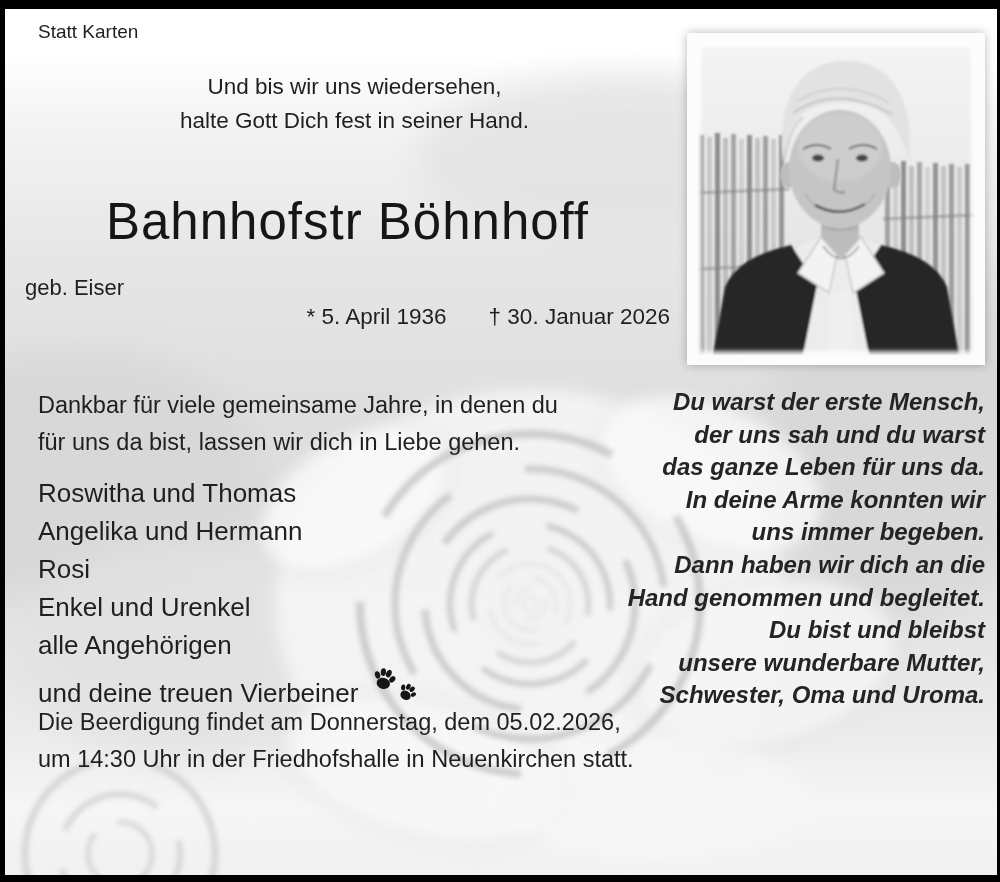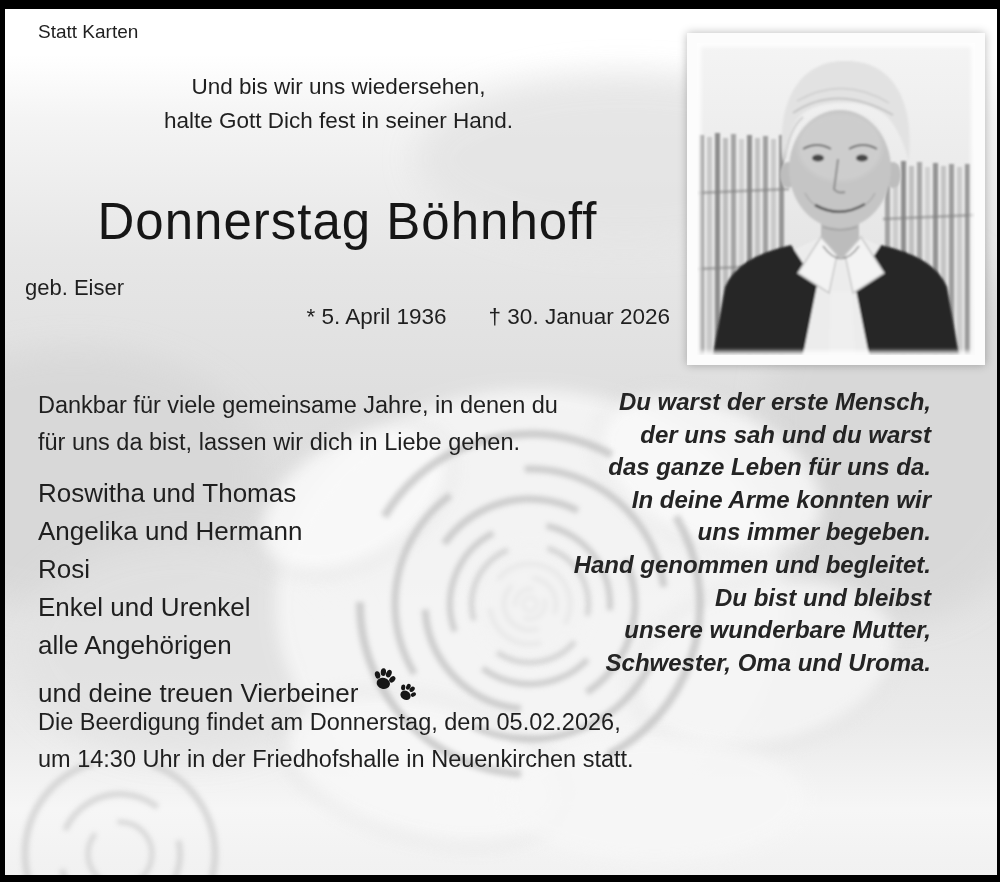--- a/index.html
+++ b/index.html
@@ -13,30 +13,30 @@
     font-family:"Liberation Sans", sans-serif;
     color:#1f1f1f;
     background:
       linear-gradient(180deg,
         #ffffff 0px, #ffffff 45px, #f4f4f4 110px, #e6e6e6 250px,
         #dedede 400px, #e0e0e0 560px, #ebebeb 720px, #f6f6f6 800px, #f1f1f1 100%);
   }
   .bg{position:absolute;left:0;top:0;width:992px;height:866px;pointer-events:none;}
   .txt{position:absolute;white-space:nowrap;}
   .statt{left:33px;top:12px;font-size:19px;}
-  .verse{left:46px;top:61px;width:575px;text-align:center;font-size:22.5px;line-height:34px;}
+  .verse{left:62px;top:61px;width:575px;text-align:center;font-size:22.5px;line-height:34px;}
   .name{left:20px;top:183px;width:645px;text-align:center;font-size:51px;font-weight:400;letter-spacing:1px;color:#161616;}
   .maiden{left:20px;top:266px;width:645px;text-align:left;font-size:22px;}
   .dates{left:20px;top:295px;width:645px;text-align:right;font-size:22.5px;}
   .dates .death{margin-left:42px;}
   .thanks{left:33px;top:378px;font-size:23.5px;line-height:37px;}
   .mourners{left:33px;top:465px;font-size:26px;line-height:38px;}
   .mourners .paw{margin-left:8px;vertical-align:-8px;}
   .funeral{left:33px;top:695px;font-size:23.5px;line-height:37px;}
-  .tribute{left:566px;top:377px;width:360px;text-align:right;
+  .tribute{left:620px;top:377px;width:360px;text-align:right;
     font-size:24px;font-style:italic;font-weight:600;line-height:32.6px;color:#242424;}
   .addressrow{left:0;top:823px;width:992px;text-align:center;font-size:23px;}
   .addressrow span{display:inline-block;transform:scaleX(0.9);transform-origin:center;}
   .photo{
     position:absolute;left:682px;top:24px;width:298px;height:332px;
     box-sizing:border-box;border:10px solid #fcfcfc;background:#e9e9e9;
     box-shadow:0 0 9px rgba(0,0,0,.28);
   }
   .photo svg{display:block;width:278px;height:312px;}
 </style>
@@ -90,21 +90,21 @@
     </g>
   </svg>
 
   <div class="txt statt">Statt Karten</div>
 
   <div class="txt verse">
     <div>Und bis wir uns wiedersehen,</div>
     <div>halte Gott Dich fest in seiner Hand.</div>
   </div>
 
-  <div class="txt name">Donnerstag Böhnhoff</div>
+  <div class="txt name">Bahnhofstr Böhnhoff</div>
   <div class="txt maiden">geb. Eiser</div>
 
   <div class="txt dates">
     <span>* 5. April 1936</span><span class="death">† 30. Januar 2026</span>
   </div>
 
   <div class="photo">
     <svg viewBox="0 0 278 312" aria-hidden="true">
       <defs>
         <linearGradient id="sky" x1="0" y1="0" x2="0" y2="1">
@@ -221,20 +221,21 @@
       </svg>
     </div>
   </div>
 
   <div class="txt tribute">
     <div>Du warst der erste Mensch,</div>
     <div>der uns sah und du warst</div>
     <div>das ganze Leben für uns da.</div>
     <div>In deine Arme konnten wir</div>
     <div>uns immer begeben.</div>
+    <div>Dann haben wir dich an die</div>
     <div>Hand genommen und begleitet.</div>
     <div>Du bist und bleibst</div>
     <div>unsere wunderbare Mutter,</div>
     <div>Schwester, Oma und Uroma.</div>
   </div>
 
   <div class="txt funeral">
     <div>Die Beerdigung findet am Donnerstag, dem 05.02.2026,</div>
     <div>um 14:30 Uhr in der Friedhofshalle in Neuenkirchen statt.</div>
   </div>

